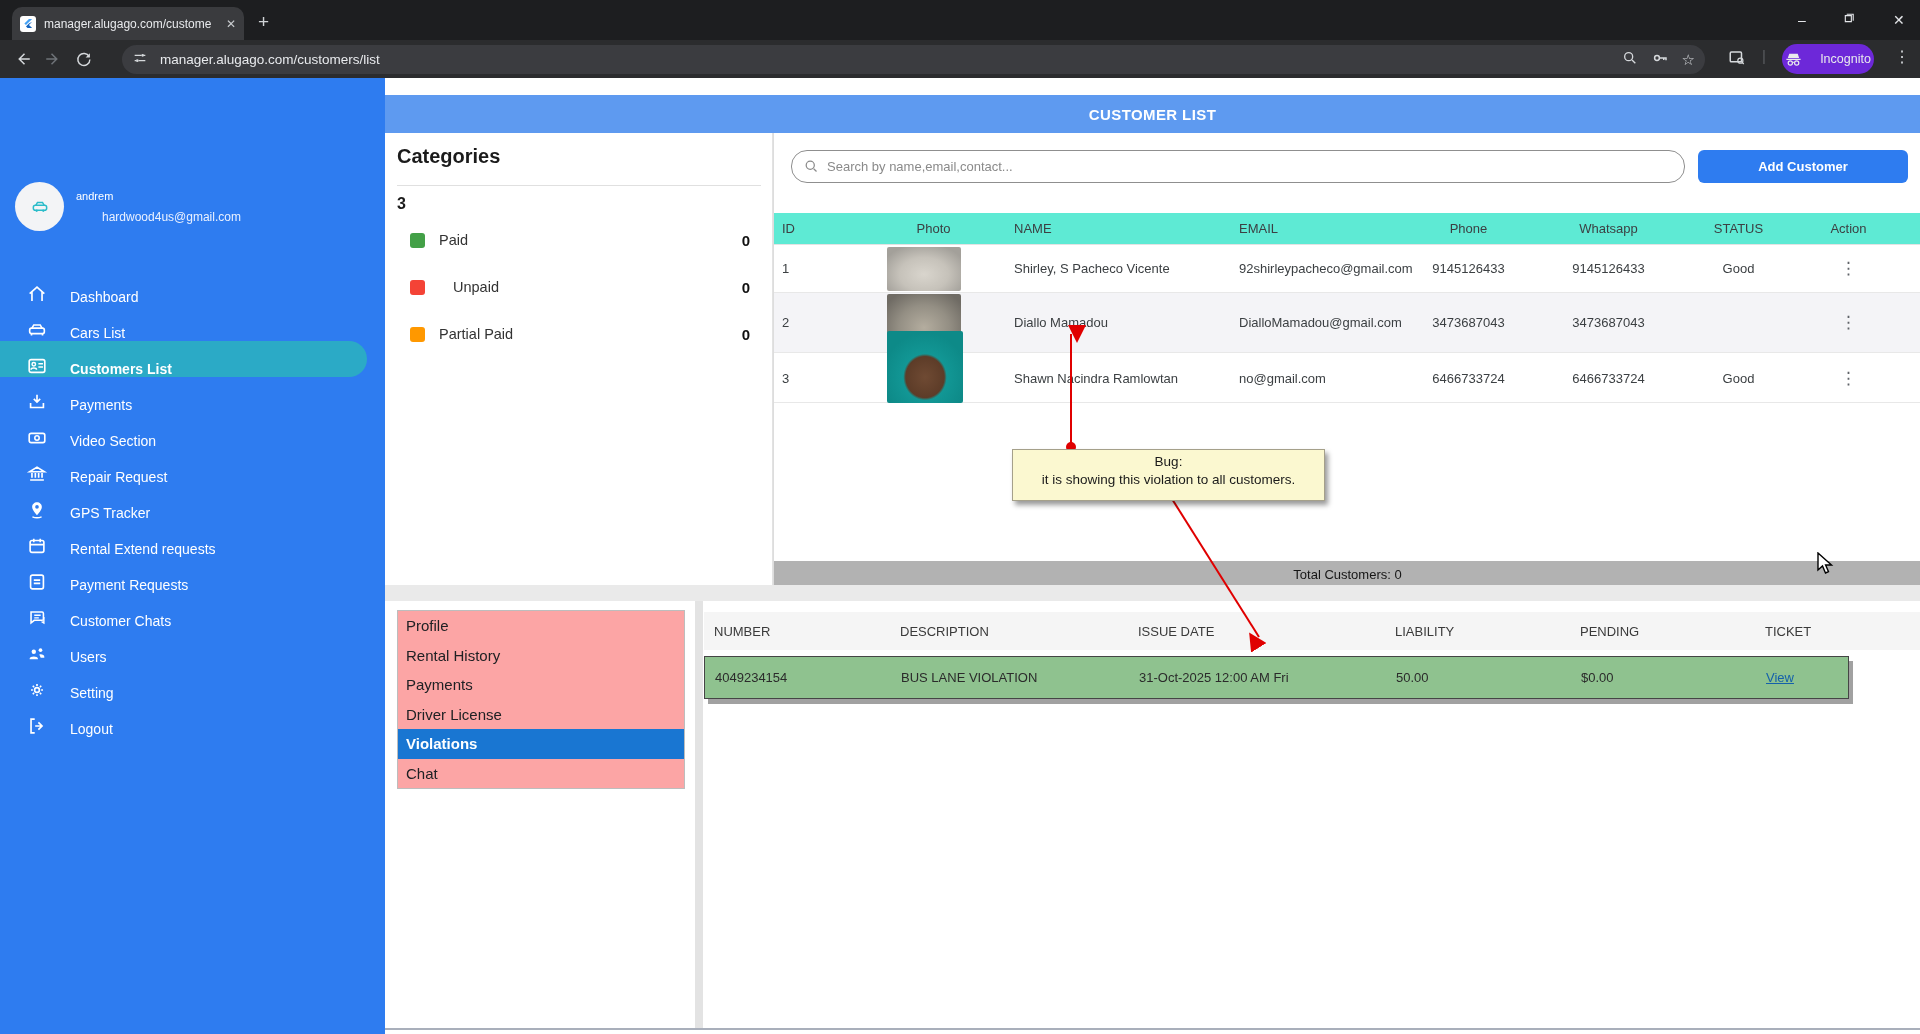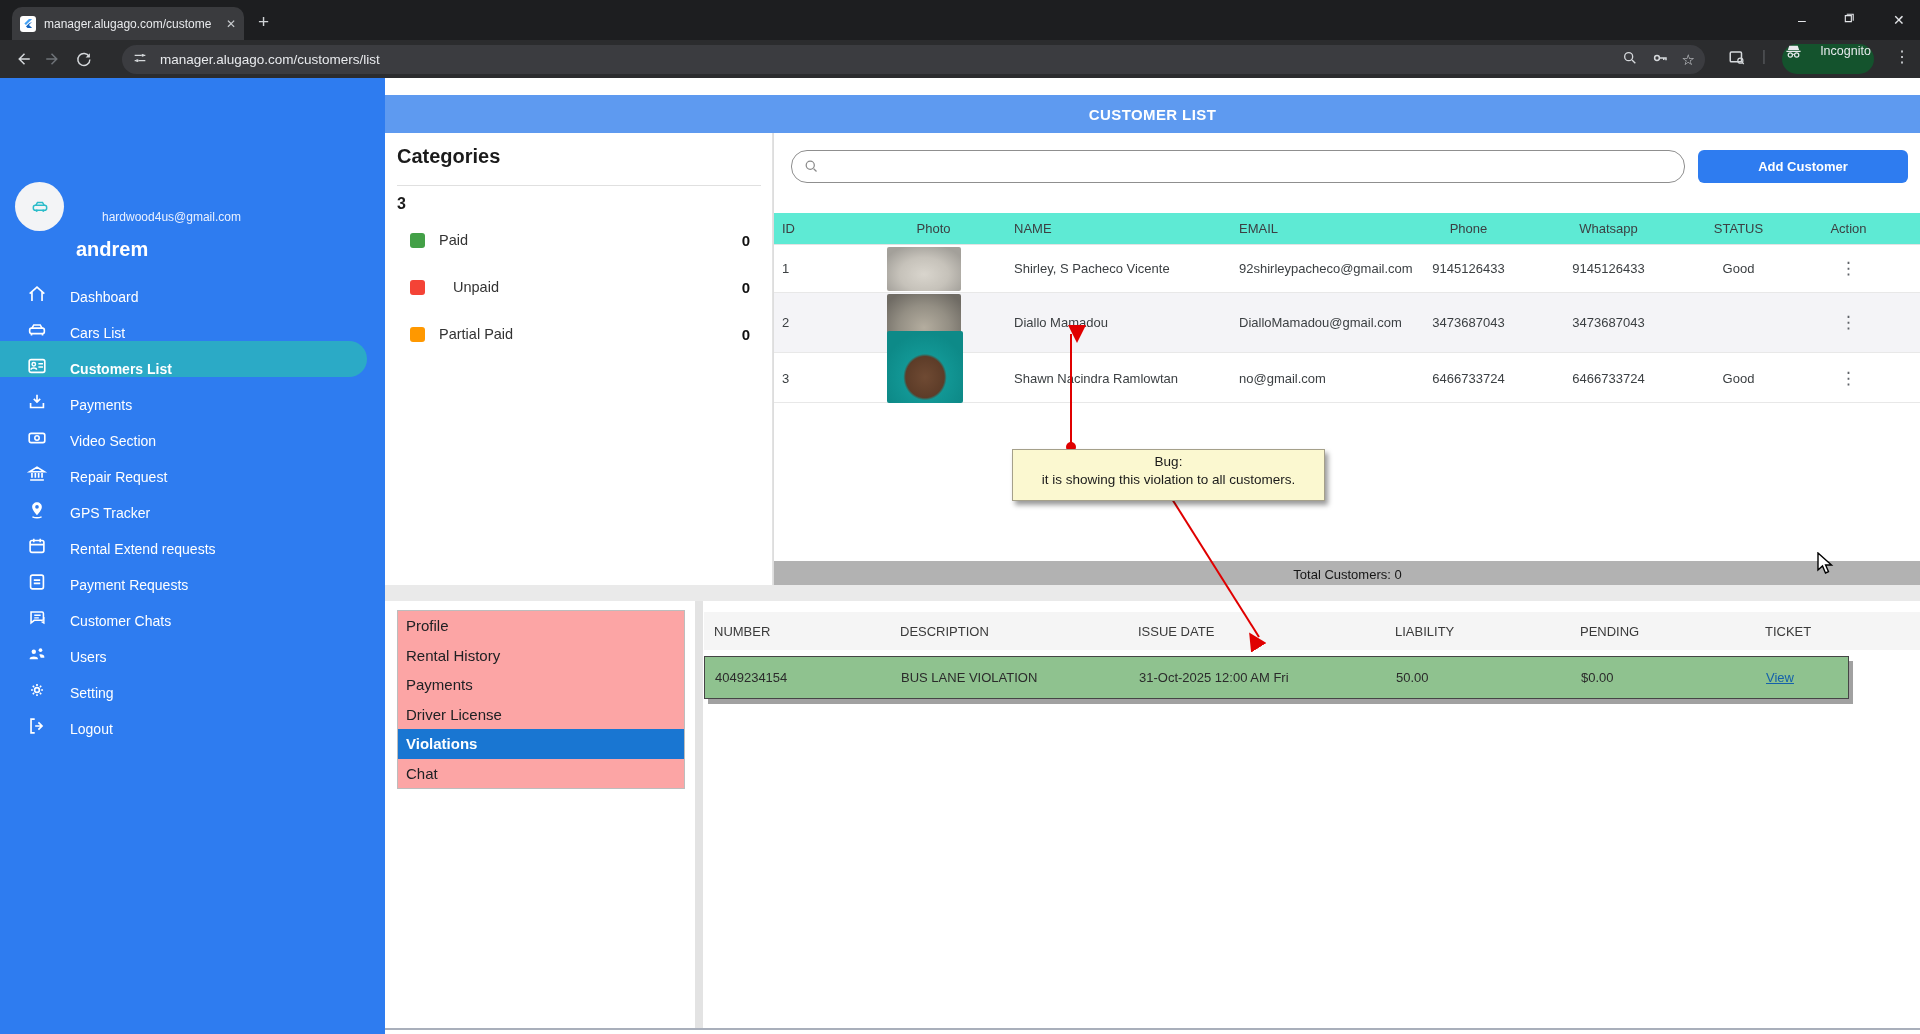--- a/index.html
+++ b/index.html
@@ -17,30 +17,30 @@
   .favicon { width:16px; height:16px; background:#fff; border-radius:3px; display:flex; align-items:center; justify-content:center; }
   #newtab { left:258px; top:12px; color:#d0d3d6; font-size:19px; line-height:19px; }
   .winctl { top:12px; color:#e4e6e9; font-size:14px; }
   #toolbar { left:0; top:40px; width:1920px; height:38px; background:var(--toolbar-dark);
     display:flex; align-items:center; }
   .navic { width:30px; height:30px; display:flex; align-items:center; justify-content:center; }
   #omnibox { position:absolute; left:122px; top:45px; width:1583px; height:29px;
     background:var(--pill-dark); border-radius:15px; display:flex; align-items:center; padding:0 10px; }
   #omnibox .url { color:#e8eaed; font-size:13.5px; margin-left:12px; flex:1; }
   .omniicons { display:flex; gap:13px; align-items:center; }
-  #incog { position:absolute; left:1782px; top:44px; height:30px; width:92px; background:#14532d;
-    border-radius:15px; display:flex; justify-content:center; gap:18px;
+  #incog { position:absolute; left:1782px; top:44px; height:30px; width:92px; background:#6d28d9;
+    border-radius:15px; display:flex; align-items:center; justify-content:center; gap:18px;
     color:#e8eaed; font-size:12.5px; }
   #browser-menu { position:absolute; left:1894px; top:47px; color:#d6d9dc; font-size:16px; }
 
   
   #sidebar { left:0; top:78px; width:385px; height:956px; background:var(--sidebar-blue); color:#fff; }
   #avatar { left:15px; top:104px; width:49px; height:49px; border-radius:50%; background:#f3f4f6;
     display:flex; align-items:center; justify-content:center; }
-  #user-name { left:76px; top:112px; font-size:20px; font-weight:bold;margin-top:48px; }
+  #user-name { left:76px; top:112px; font-size:11px; font-weight:normal; }
   #user-email { left:76px; top:132px; font-size:12px; color:#eaf1ff;padding-left:26px; }
   #menu { left:0; top:191px; width:385px; }
   .mitem { height:36px; display:flex; align-items:flex-end; padding-left:26px; gap:22px;
     font-size:14px; color:#fff; cursor:pointer; }
   .mitem.active { background:var(--active-teal); margin-right:18px; border-radius:0 18px 18px 0;
     font-weight:bold; }
   .mitem svg { flex:0 0 22px; }
 
   
   #band { left:385px; top:95px; width:1535px; height:38px; background:var(--band-blue);
@@ -337,20 +337,21 @@
       <span class="catcount">0</span>
     </div>
   </div>
 
   <div id="custarea" class="abs">
     <div id="searchbox">
       <svg width="15" height="15" viewBox="0 0 24 24">
           <circle cx="10" cy="10" r="6.5" fill="none" stroke="#8a8a8a" stroke-width="2"></circle>
           <path stroke="#8a8a8a" stroke-width="2" d="M15.5 15.5 20 20"></path>
         </svg>
+      <input type="text" placeholder="Search by name,email,contact..." style="">
     </div>
     <button id="add-btn">Add Customer</button>
 
     <div id="cthead" class="ctgrid">
       <div>ID</div>
       <div class="c-center">Photo</div>
       <div>NAME</div>
       <div>EMAIL</div>
       <div class="c-center">Phone</div>
       <div class="c-center">Whatsapp</div>

